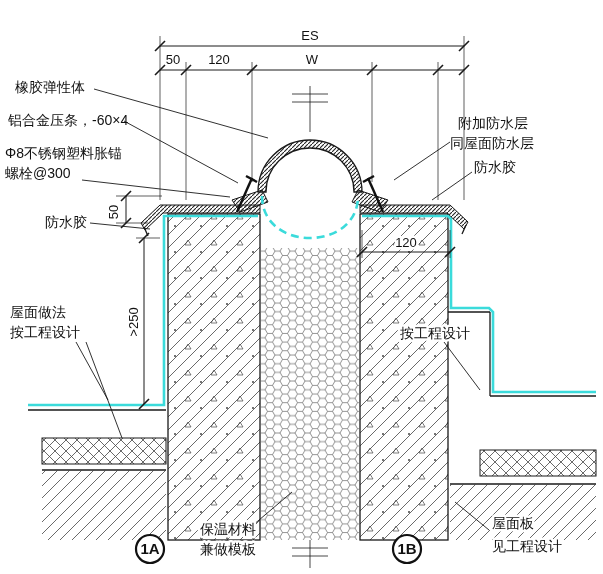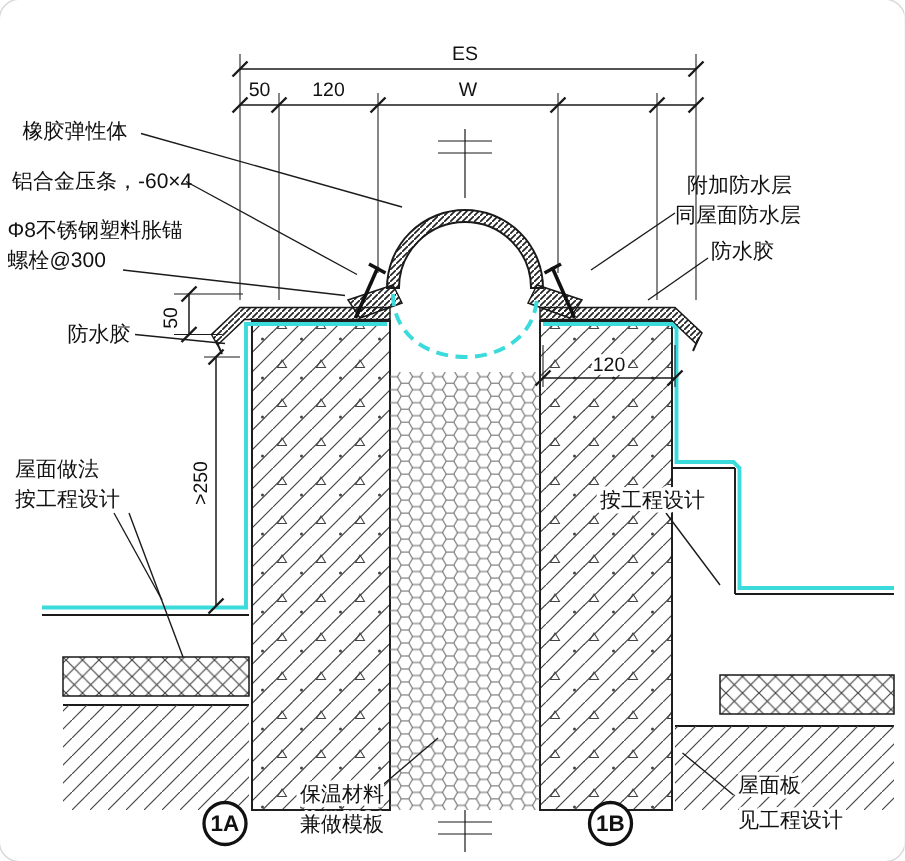--- a/index.html
+++ b/index.html
@@ -1,20 +1,19 @@
 <!DOCTYPE html>
 <html style="--membrane: #3BDBDB;"><head>
 <meta charset="utf-8">
 <style>
   html,body{margin:0;padding:0;background:#fff;}
   .sheet{
     width:603px;height:574px;position:relative;background:#fff;
     outline:1px solid #d9d9d9;overflow:hidden;
     font-family:"Liberation Sans",sans-serif;
-    border-radius:13px;
   }
   svg text{
     font-family:"Liberation Sans","DejaVu Sans",sans-serif;
     fill:#111;
   }
   .lbl{font-size:14px;}
   .dimtxt{font-size:13px;}
   .halo{stroke:#fff;stroke-width:5px;paint-order:stroke;stroke-linejoin:round;}
   .line{stroke:#1a1a1a;stroke-width:1.3;fill:none;}
   .thin{stroke:#1a1a1a;stroke-width:0.8;fill:none;}

